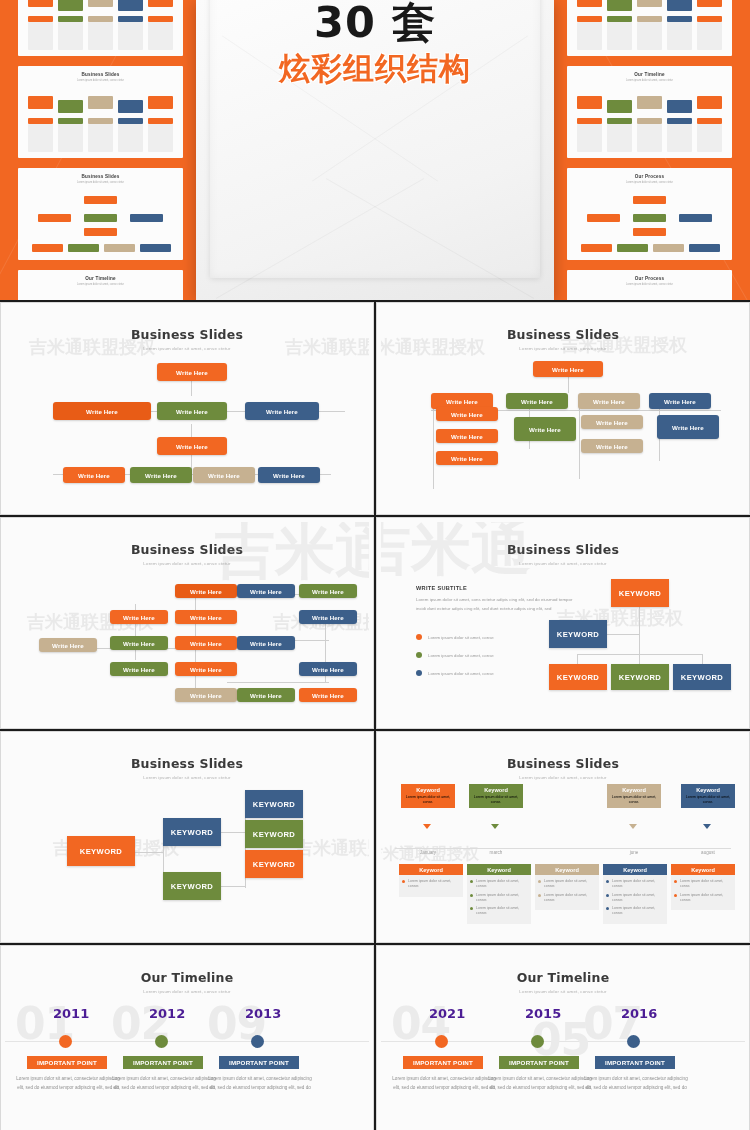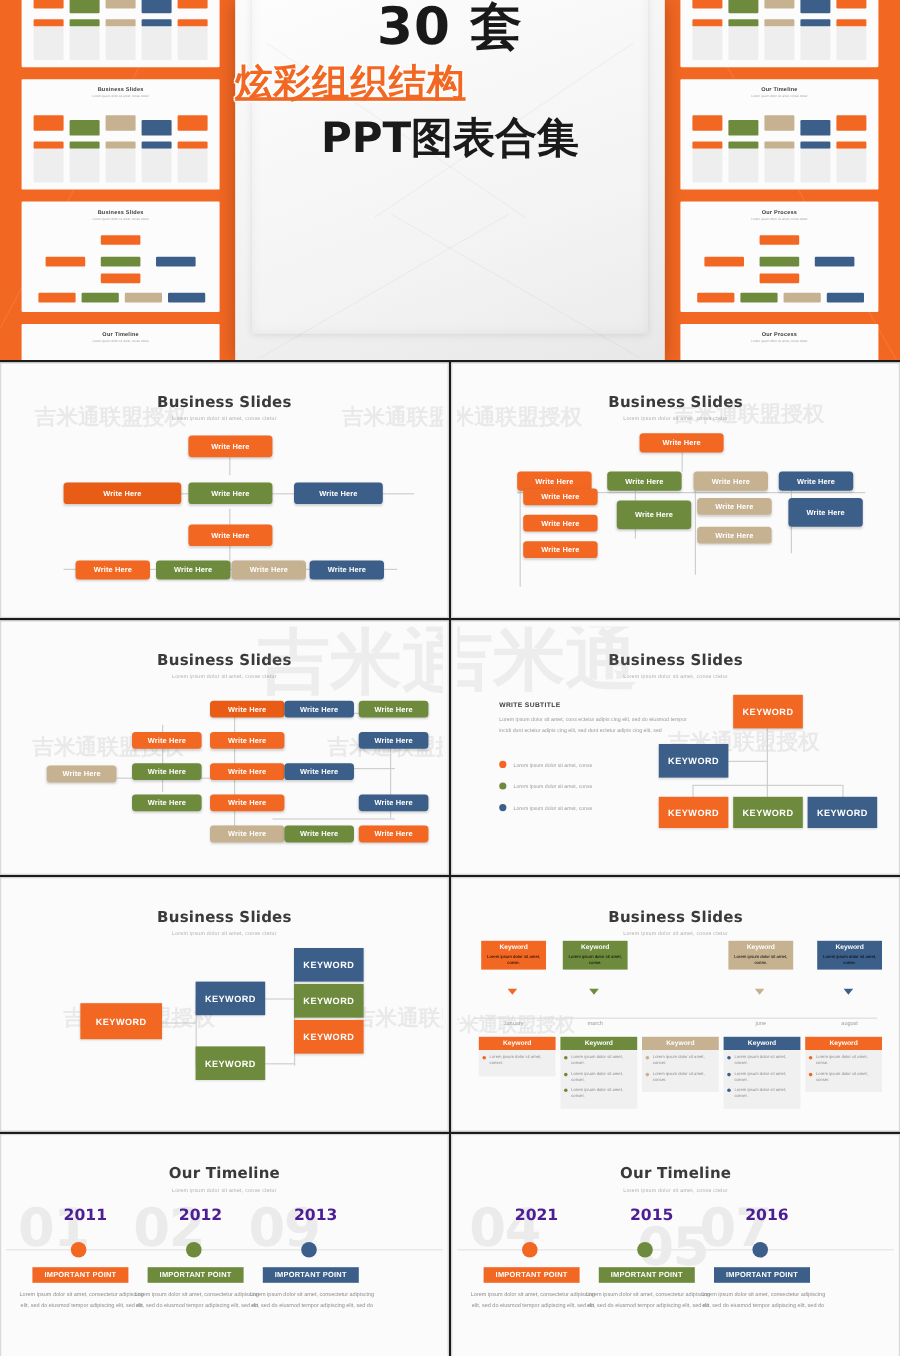--- a/index.html
+++ b/index.html
@@ -39,25 +39,24 @@
     background: linear-gradient(160deg,#fdfdfd 0%, #f3f3f3 70%, #ececec 100%);
     box-shadow: inset 0 0 10px rgba(0,0,0,.05), 0 1px 6px rgba(0,0,0,.10);
   }
   .hero-deco { position:absolute; background: rgba(0,0,0,.035); }
   .hero-t1 {
     position:absolute; left:0; right:0; top:-6px; text-align:center;
     font-size:43px; font-weight:bold; color:#191919; letter-spacing:1px;
     font-family:"DejaVu Sans","Liberation Sans",sans-serif;
   }
   .hero-t2 {
-    position:absolute; left:0; right:0; top:48px; text-align:left;
+    position:absolute; left:0; right:0; top:48px; text-align:center;
     font-size:31px; font-weight:bold; color:#F26722; letter-spacing:1px;
     font-family:"DejaVu Sans","Liberation Sans",sans-serif;
     text-shadow: 1px 1px 0 #fff, -1px -1px 0 #fff, 1px -1px 0 #fff, -1px 1px 0 #fff;
-    text-decoration: underline;
   }
   .hero-t3 {
     position:absolute; left:0; right:0; top:92px; text-align:center;
     font-size:35px; font-weight:bold; color:#1a1a1a; letter-spacing:0px;
     font-family:"DejaVu Sans","Liberation Sans",sans-serif;
   }
   .hero-pill {
     position:absolute; left:50%; transform:translateX(-50%); top:170px;
     width:238px; height:38px; background:#F26722; border-radius:19px;
     border:2px solid #fff; box-shadow: 0 0 0 2px #F9B98B;
@@ -251,21 +250,20 @@
 
     <div class="hero">
       <div class="hero-inner">
         <div class="hero-deco" style="left:-10px;top:120px;width:260px;height:1px;transform:rotate(34deg);"></div>
         <div class="hero-deco" style="right:-10px;top:120px;width:260px;height:1px;transform:rotate(-34deg);"></div>
         <div class="hero-deco" style="left:-10px;top:250px;width:240px;height:1px;transform:rotate(-30deg);"></div>
         <div class="hero-deco" style="right:-10px;top:250px;width:240px;height:1px;transform:rotate(30deg);"></div>
       </div>
       <div class="hero-t1">30 套</div>
       <div class="hero-t2">炫彩组织结构</div>
-      <div class="hero-t3">PPT图表合集</div>
     </div>
   </div>
 
   <div class="grid">
 
     <div class="slide">
       <div class="slide-inner">
         <div class="wm" style="left:24px;top:28px;font-size:18px;">吉米通联盟授权</div>
         <div class="wm" style="left:280px;top:28px;font-size:18px;">吉米通联盟授权</div>
         <div class="s-title">Business Slides</div>

